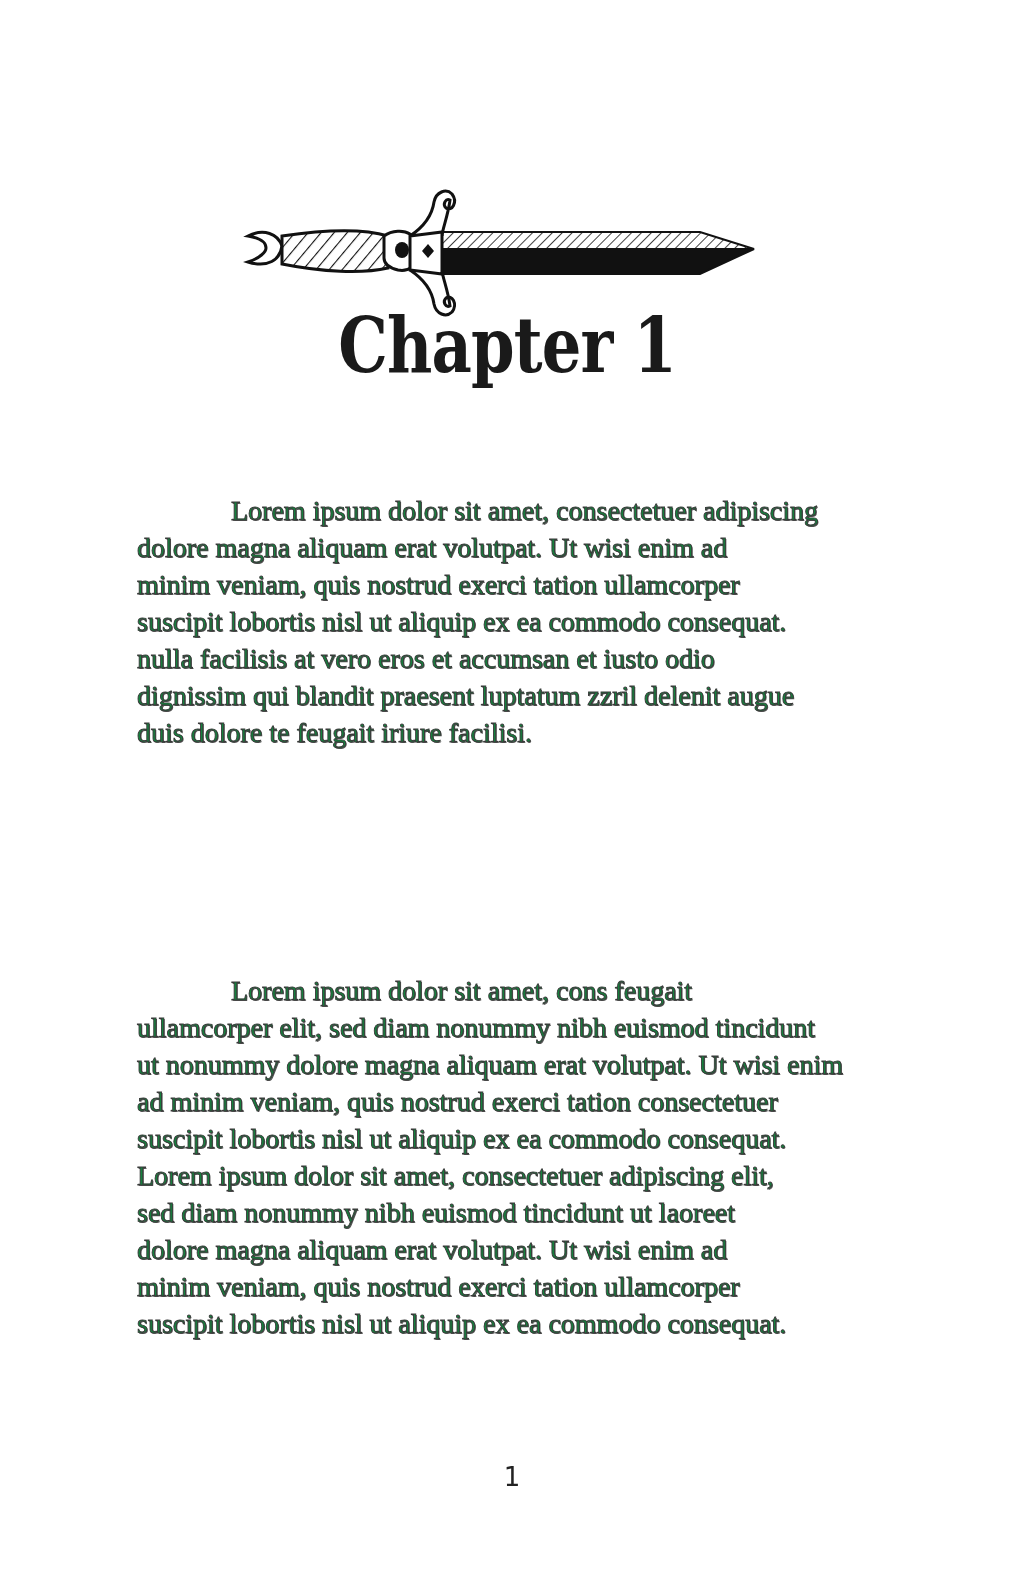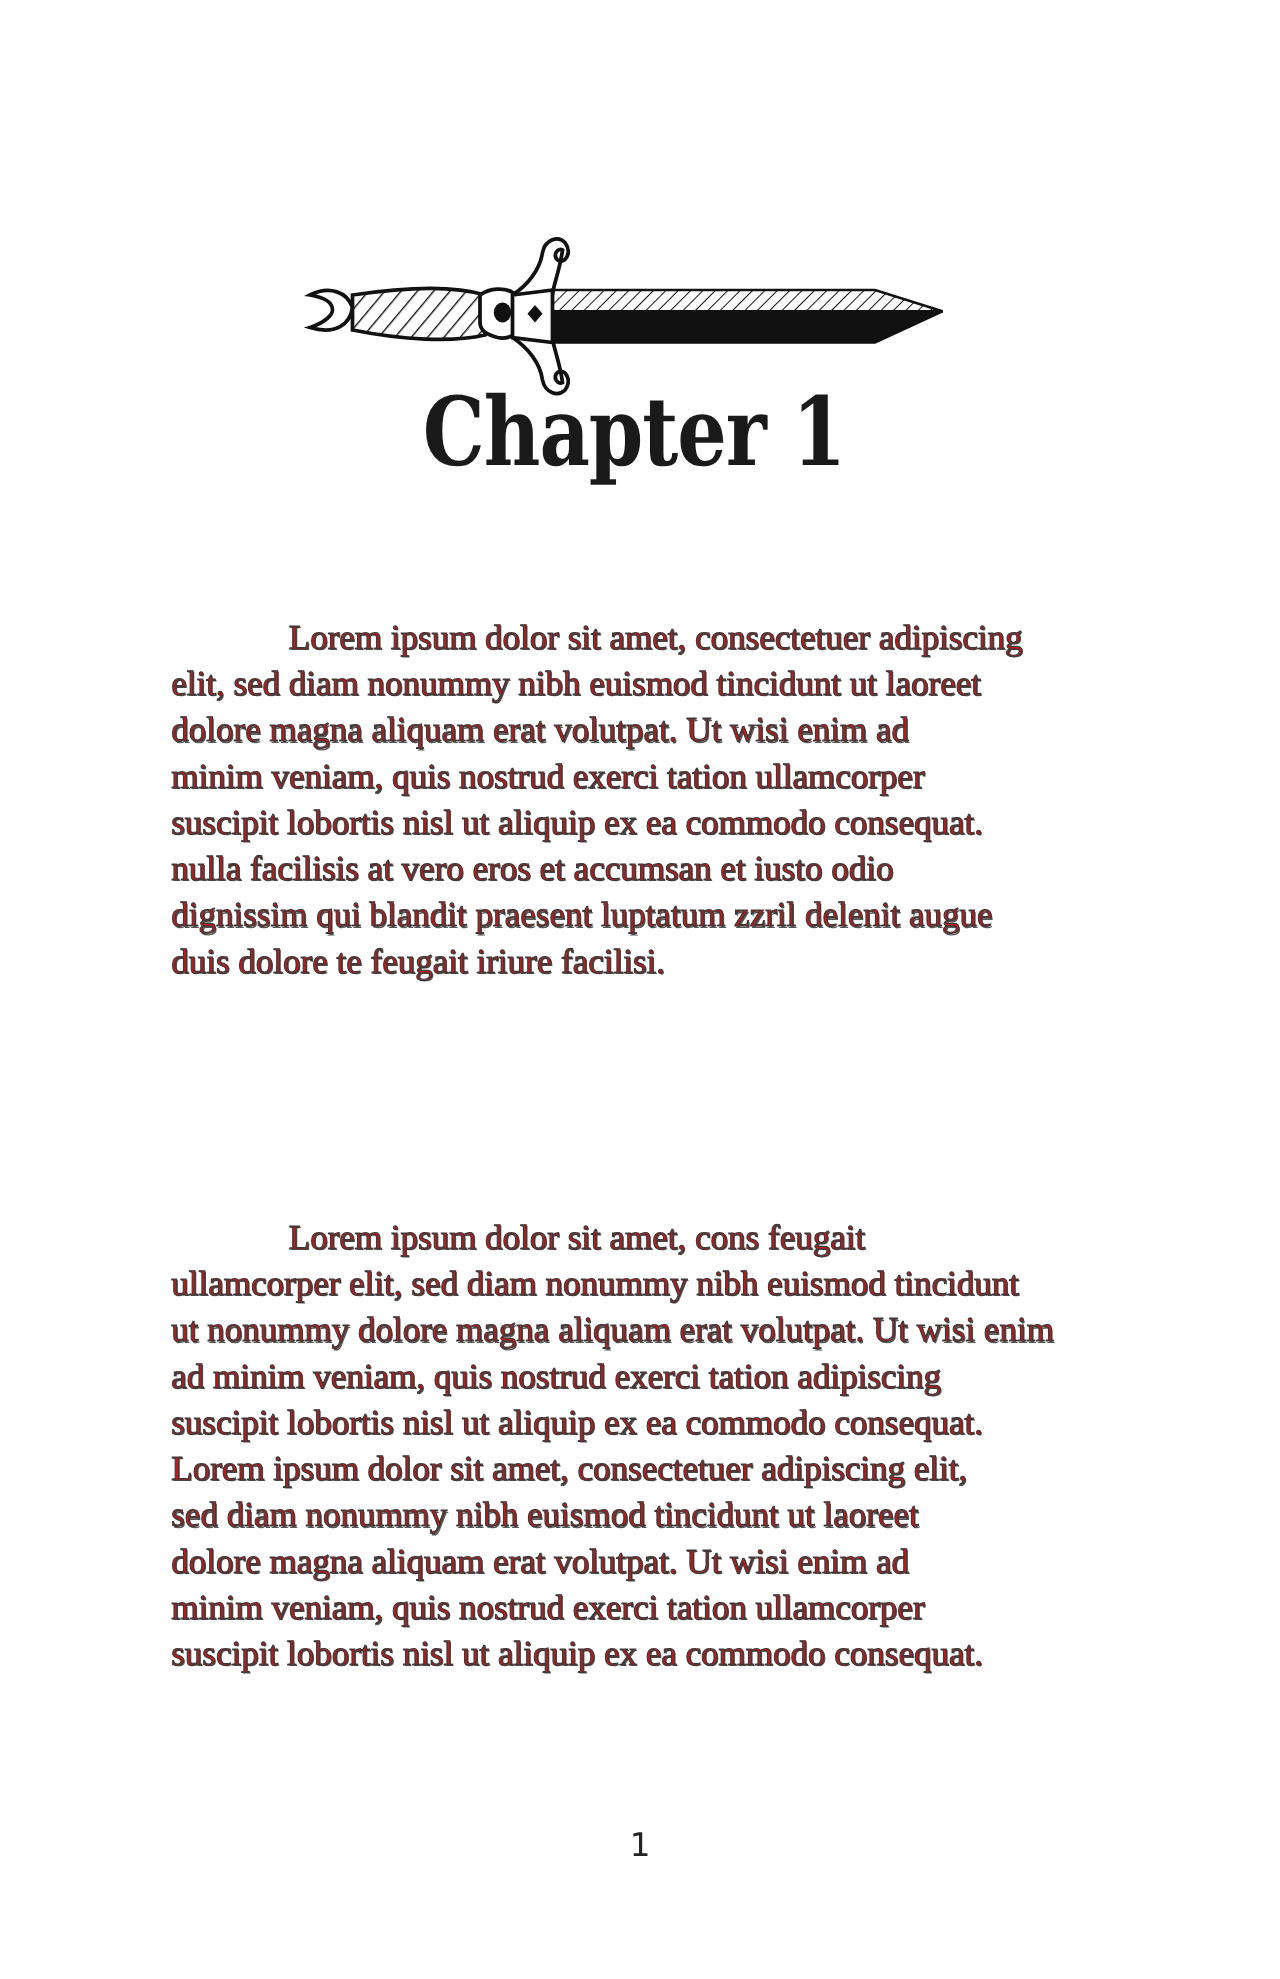--- a/index.html
+++ b/index.html
@@ -9,21 +9,21 @@
   .chapter-title {
     position: absolute; left: 0; width: 1024px; top: 308px; text-align: center;
     font-family: "DejaVu Serif", serif; font-weight: bold; font-size: 76px;
     color: #1a1a1a; letter-spacing: -1px; line-height: 1;
     transform: scaleX(0.82); transform-origin: 485px 0;
   }
   .para { position: absolute; left: 137px; width: 780px; }
   .line {
     display: block; height: 37px; line-height: 37px; white-space: nowrap;
     font-family: "Liberation Serif", "DejaVu Serif", serif; font-size: 28px;
-    color: #b91c1c;
+    color: #15803d;
     -webkit-text-stroke: 0.9px #3a3a3a;
     text-shadow: 1px 1px 0 #555;
   }
   .line.indent { padding-left: 94px; }
   .p1 { top: 492px; }
   .p2 { top: 972px; }
   .page-number {
     position: absolute; left: 0; width: 1024px; top: 1462px; text-align: center;
     font-family: "DejaVu Sans", sans-serif; font-size: 26px; color: #222;
   }
@@ -63,34 +63,33 @@
 
     <ellipse cx="160" cy="64" rx="7" ry="8" fill="#111"></ellipse>
 
     <polygon points="186,58 192,65 186,72 180,65" fill="#111"></polygon>
   </svg>
 
   <div class="chapter-title">Chapter 1</div>
 
   <div class="para p1">
     <span class="line indent">Lorem ipsum dolor sit amet, consectetuer adipiscing</span>
-    <span class="line">elit, sed diam nonummy nibh euismod tincidunt ut laoreet</span>
     <span class="line">dolore magna aliquam erat volutpat. Ut wisi enim ad</span>
     <span class="line">minim veniam, quis nostrud exerci tation ullamcorper</span>
     <span class="line">suscipit lobortis nisl ut aliquip ex ea commodo consequat.</span>
     <span class="line">nulla facilisis at vero eros et accumsan et iusto odio</span>
     <span class="line">dignissim qui blandit praesent luptatum zzril delenit augue</span>
     <span class="line">duis dolore te feugait iriure facilisi.</span>
   </div>
 
   <div class="para p2">
     <span class="line indent">Lorem ipsum dolor sit amet, cons feugait</span>
     <span class="line">ullamcorper elit, sed diam nonummy nibh euismod tincidunt</span>
     <span class="line">ut nonummy dolore magna aliquam erat volutpat. Ut wisi enim</span>
-    <span class="line">ad minim veniam, quis nostrud exerci tation adipiscing</span>
+    <span class="line">ad minim veniam, quis nostrud exerci tation consectetuer</span>
     <span class="line">suscipit lobortis nisl ut aliquip ex ea commodo consequat.</span>
     <span class="line">Lorem ipsum dolor sit amet, consectetuer adipiscing elit,</span>
     <span class="line">sed diam nonummy nibh euismod tincidunt ut laoreet</span>
     <span class="line">dolore magna aliquam erat volutpat. Ut wisi enim ad</span>
     <span class="line">minim veniam, quis nostrud exerci tation ullamcorper</span>
     <span class="line">suscipit lobortis nisl ut aliquip ex ea commodo consequat.</span>
   </div>
 
   <div class="page-number">1</div>
 </div>

